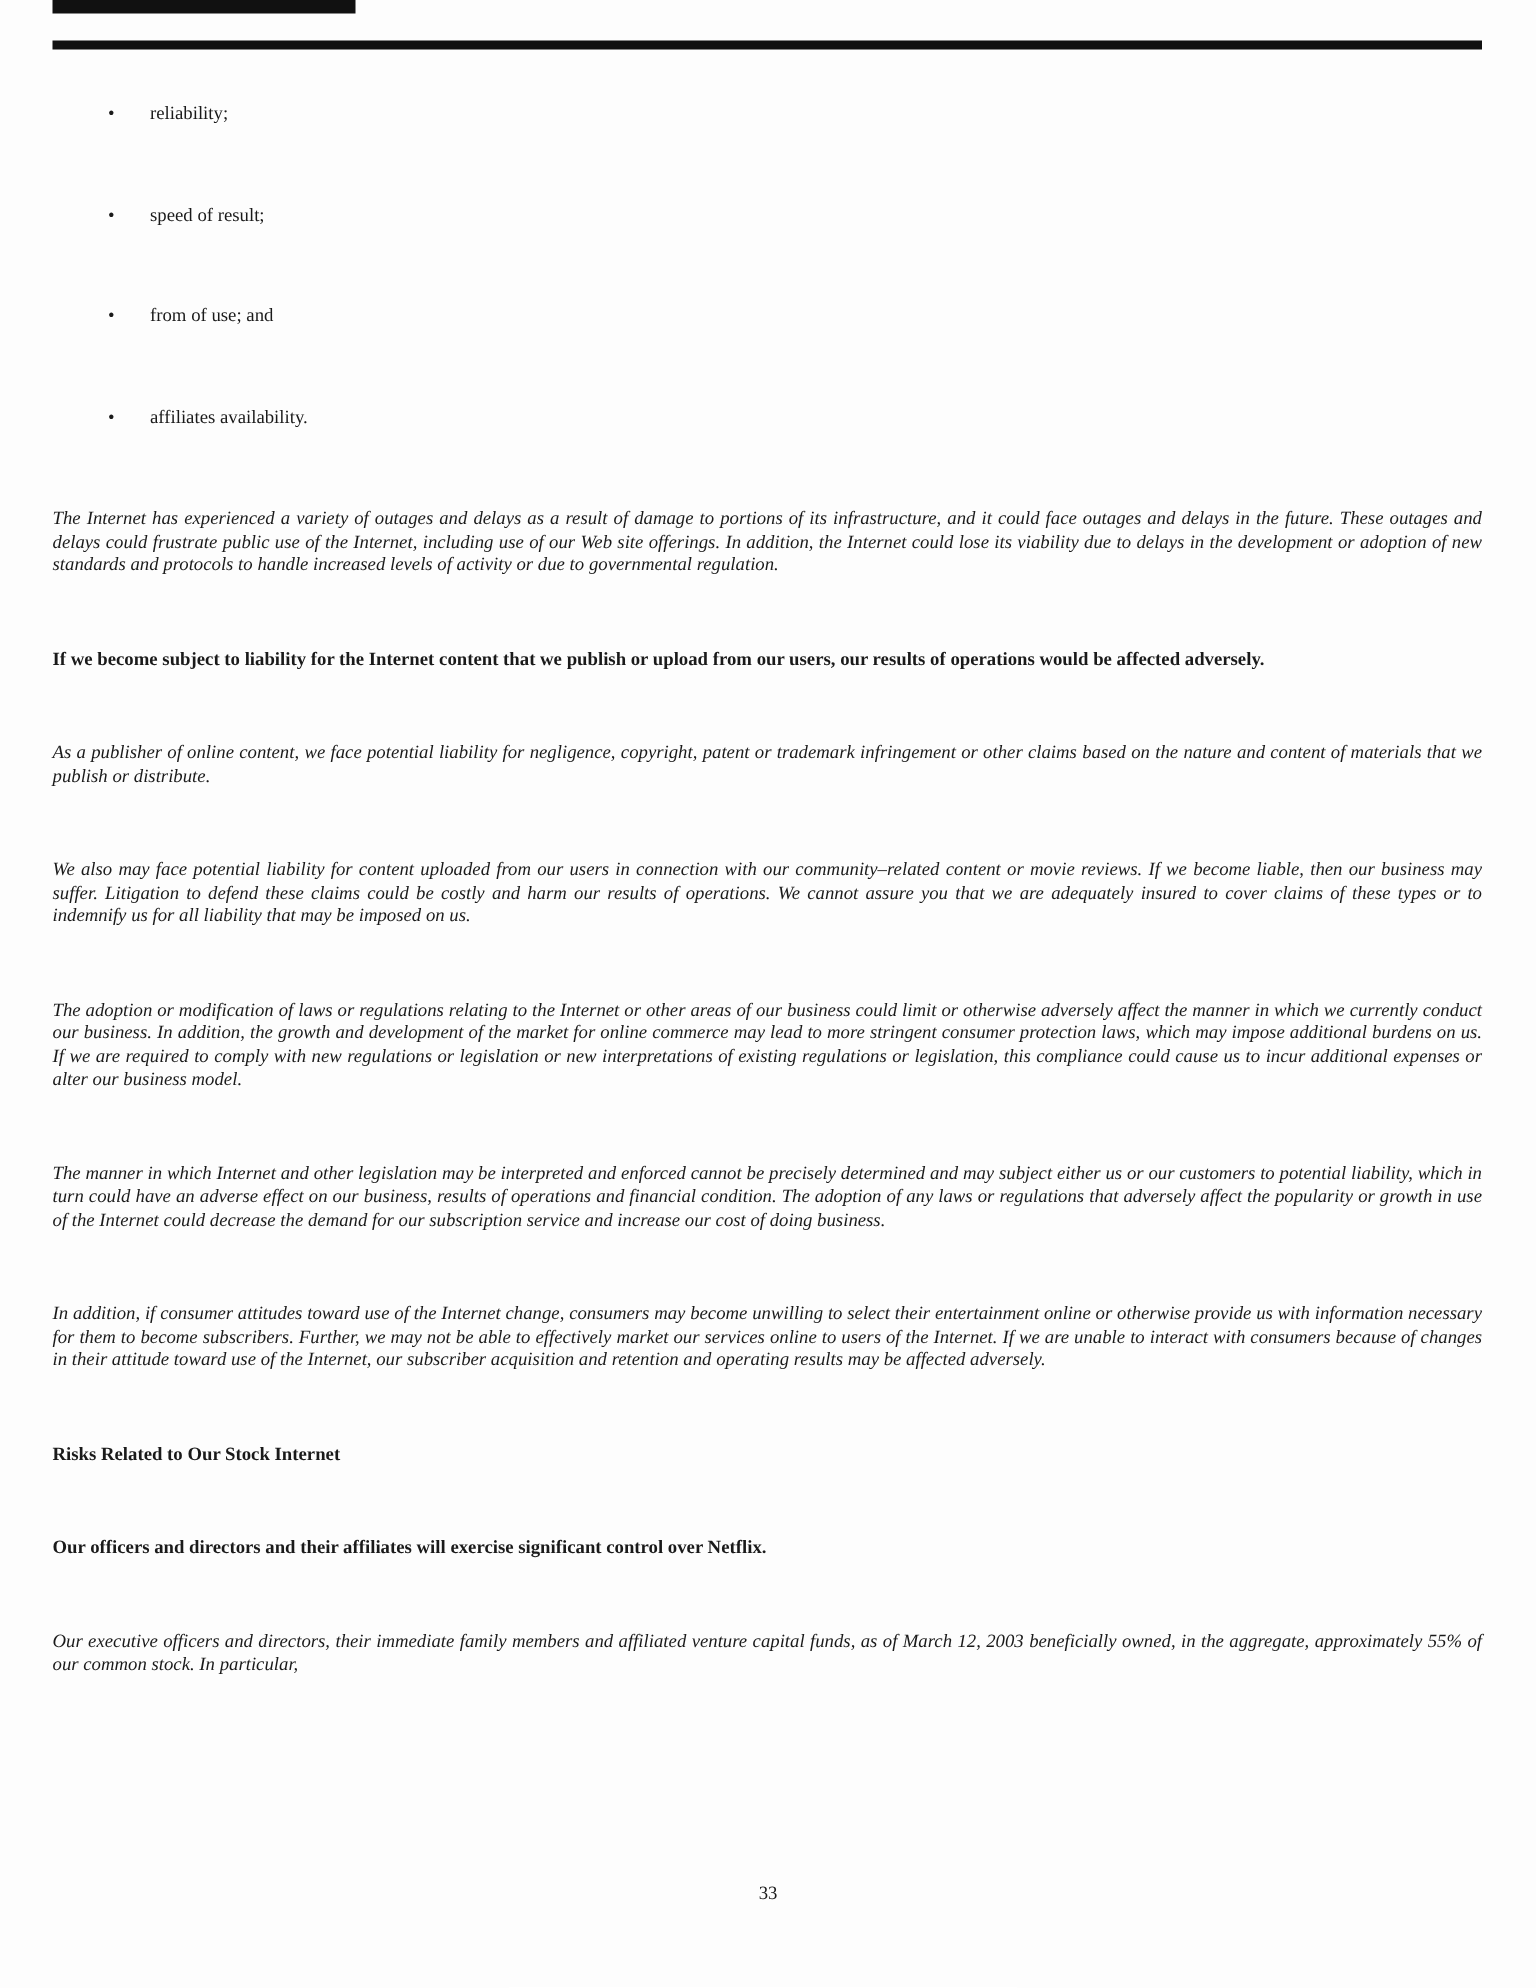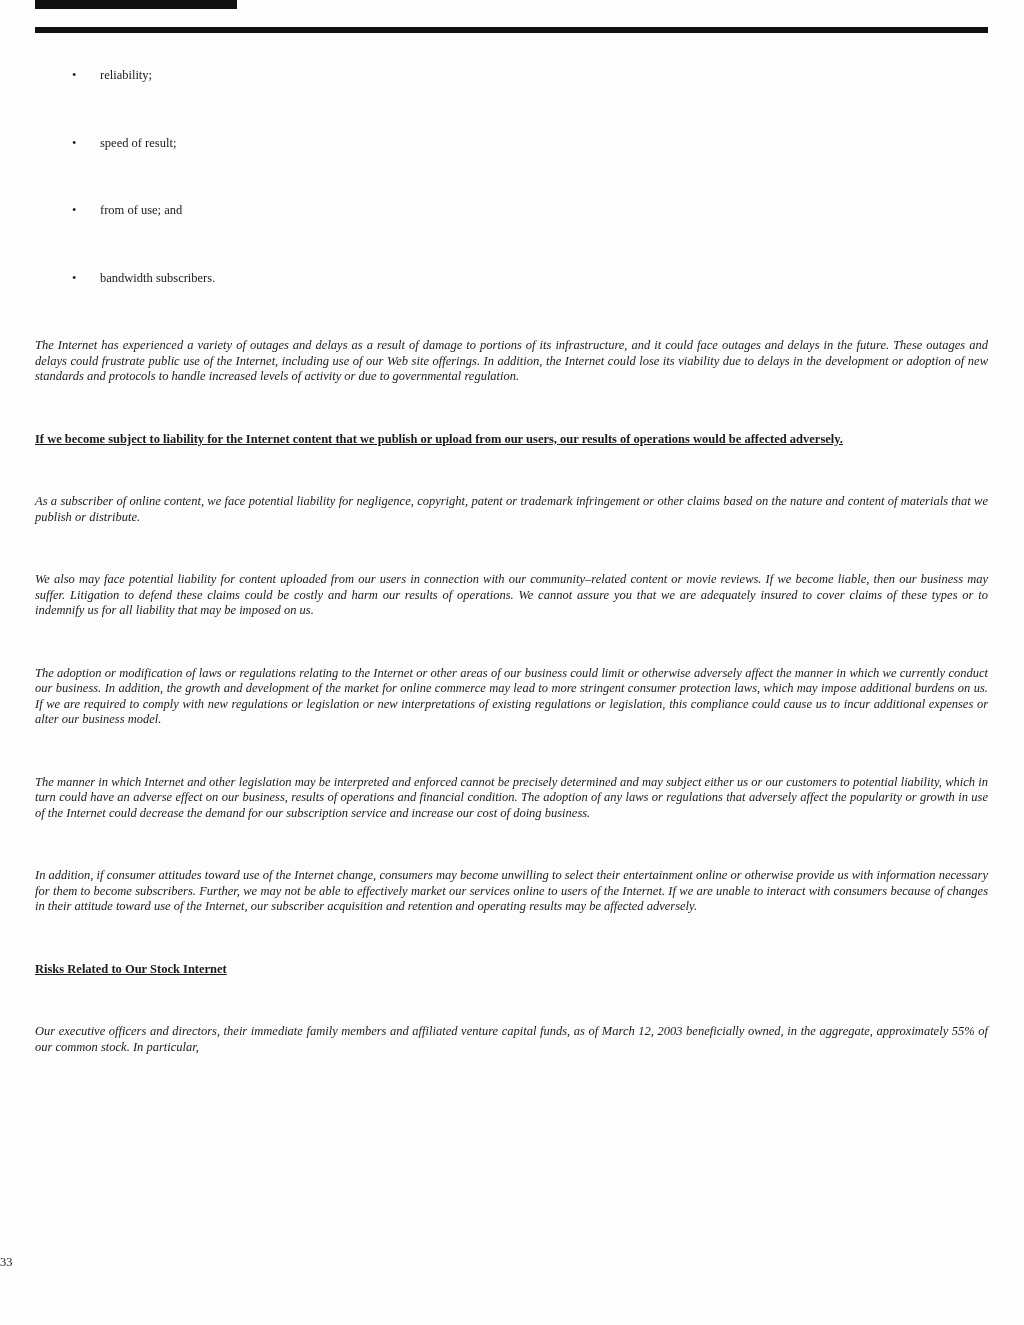--- a/index.html
+++ b/index.html
@@ -58,28 +58,27 @@
     line-height: 15.5px;
     text-align: justify;
     font-style: italic;
   }
   .heading {
     margin: 0 0 47px 0;
     font-size: 12.5px;
     line-height: 15.5px;
     font-weight: bold;
     text-align: left;
-    text-decoration: underline;
   }
   .footer {
     position: absolute;
     left: 0;
     bottom: 55px;
     width: 100%;
-    text-align: left;
+    text-align: center;
     font-size: 12.5px;
   }
 </style>
 </head>
 <body>
 
 <div class="page">
   <div class="top-partial-bar"></div>
   <div class="top-rule"></div>
 
@@ -91,29 +90,30 @@
       <div class="bullet-item">
         <span class="bullet-dot">•</span>
         <span class="bullet-text">speed of result;</span>
       </div>
       <div class="bullet-item">
         <span class="bullet-dot">•</span>
         <span class="bullet-text">from of use; and</span>
       </div>
       <div class="bullet-item">
         <span class="bullet-dot">•</span>
-        <span class="bullet-text">bandwidth subscribers.</span>
+        <span class="bullet-text">affiliates availability.</span>
       </div>
       <p class="paragraph">The Internet has experienced a variety of outages and delays as a result of damage to portions of its infrastructure, and it could face outages and delays in the future. These outages and delays could frustrate public use of the Internet, including use of our Web site offerings. In addition, the Internet could lose its viability due to delays in the development or adoption of new standards and protocols to handle increased levels of activity or due to governmental regulation.</p>
       <p class="heading">If we become subject to liability for the Internet content that we publish or upload from our users, our results of operations would be affected adversely.</p>
-      <p class="paragraph">As a subscriber of online content, we face potential liability for negligence, copyright, patent or trademark infringement or other claims based on the nature and content of materials that we publish or distribute.</p>
+      <p class="paragraph">As a publisher of online content, we face potential liability for negligence, copyright, patent or trademark infringement or other claims based on the nature and content of materials that we publish or distribute.</p>
       <p class="paragraph">We also may face potential liability for content uploaded from our users in connection with our community–related content or movie reviews. If we become liable, then our business may suffer. Litigation to defend these claims could be costly and harm our results of operations. We cannot assure you that we are adequately insured to cover claims of these types or to indemnify us for all liability that may be imposed on us.</p>
       <p class="paragraph">The adoption or modification of laws or regulations relating to the Internet or other areas of our business could limit or otherwise adversely affect the manner in which we currently conduct our business. In addition, the growth and development of the market for online commerce may lead to more stringent consumer protection laws, which may impose additional burdens on us. If we are required to comply with new regulations or legislation or new interpretations of existing regulations or legislation, this compliance could cause us to incur additional expenses or alter our business model.</p>
       <p class="paragraph">The manner in which Internet and other legislation may be interpreted and enforced cannot be precisely determined and may subject either us or our customers to potential liability, which in turn could have an adverse effect on our business, results of operations and financial condition. The adoption of any laws or regulations that adversely affect the popularity or growth in use of the Internet could decrease the demand for our subscription service and increase our cost of doing business.</p>
       <p class="paragraph">In addition, if consumer attitudes toward use of the Internet change, consumers may become unwilling to select their entertainment online or otherwise provide us with information necessary for them to become subscribers. Further, we may not be able to effectively market our services online to users of the Internet. If we are unable to interact with consumers because of changes in their attitude toward use of the Internet, our subscriber acquisition and retention and operating results may be affected adversely.</p>
       <p class="heading">Risks Related to Our Stock Internet</p>
+      <p class="heading">Our officers and directors and their affiliates will exercise significant control over Netflix.</p>
       <p class="paragraph">Our executive officers and directors, their immediate family members and affiliated venture capital funds, as of March 12, 2003 beneficially owned, in the aggregate, approximately 55% of our common stock. In particular,</p>
     </div>
 
   <div class="footer">
     <span>33</span>
   </div>
 </div>
 
 </body></html>

